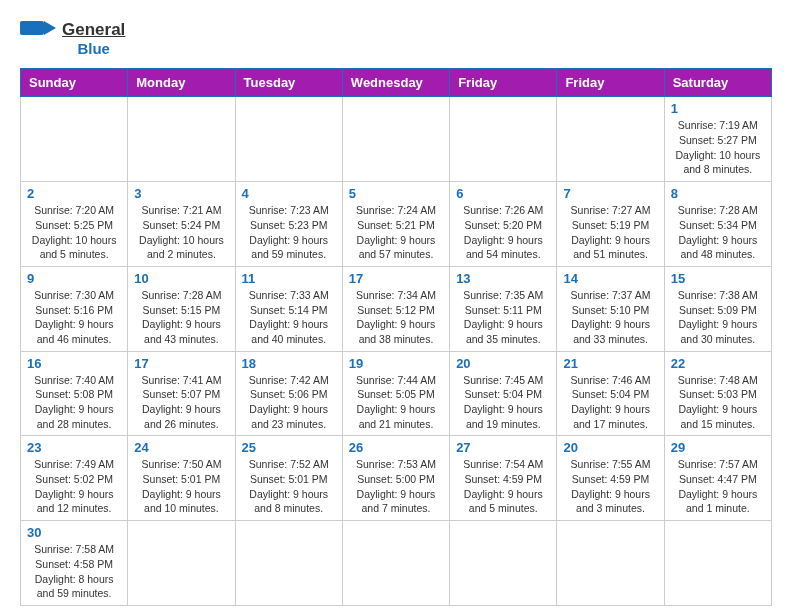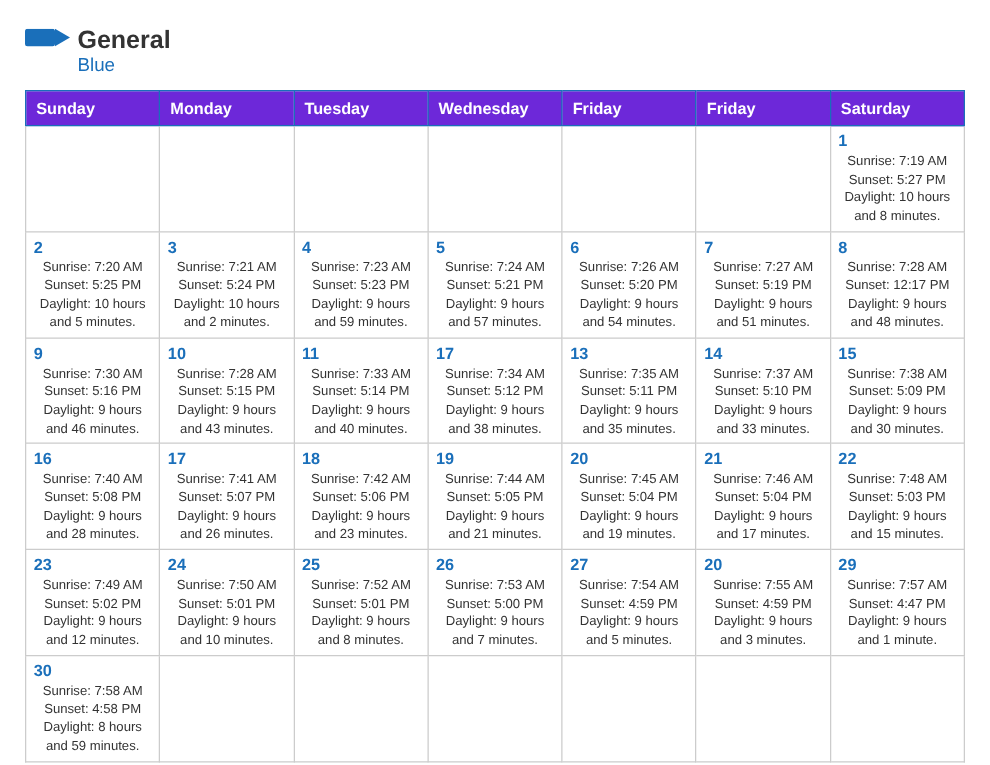--- a/index.html
+++ b/index.html
@@ -32,21 +32,21 @@
     .location {
       font-size: 16px;
       color: #555;
     }
     .calendar {
       width: 100%;
       border-collapse: collapse;
       border: 1px solid #ccc;
     }
     .calendar th {
-      background-color: #6d28d9;
+      background-color: #a21caf;
       color: #fff;
       text-align: left;
       padding: 6px 8px;
       font-size: 13px;
       border: 1px solid #1a6fba;
     }
     .calendar td {
       vertical-align: top;
       border: 1px solid #ccc;
       padding: 4px 6px;
@@ -79,22 +79,22 @@
 <body>
 
 <div class="header">
   <div class="logo">
   <div style="display:flex;align-items:center;gap:6px;">
     <svg width="36" height="36" viewBox="0 0 36 36">
       <rect x="0" y="0" width="24" height="14" fill="#1a6fba" rx="2"></rect>
       <polygon points="24,0 36,7 24,14" fill="#1a6fba"></polygon>
     </svg>
     <div>
-      <div style="font-size:20px;font-weight:bold;color:#333;line-height:1.2;">General</div>
-      <div style="font-size:15px;font-weight:normal;color:#1a6fba;line-height:1.2;">Blue</div>
+      <div style="font-size:17px;font-weight:bold;color:#333;line-height:1.2;text-decoration:underline;">General</div>
+      <div style="font-size:15px;font-weight:bold;color:#1a6fba;line-height:1.2;text-align:center;">Blue</div>
     </div>
   </div>
 </div>
   <div class="title-block">
     <div class="month-title"></div>
     <div class="location"></div>
   </div>
 </div>
 
 <table class="calendar">
@@ -157,21 +157,21 @@
         </td>
         <td>
           <span class="day-number">7</span>
           <div class="day-info">Sunrise: 7:27 AM
 Sunset: 5:19 PM
 Daylight: 9 hours and 51 minutes.</div>
         </td>
         <td>
           <span class="day-number">8</span>
           <div class="day-info">Sunrise: 7:28 AM
-Sunset: 12:17 PM
+Sunset: 5:34 PM
 Daylight: 9 hours and 48 minutes.</div>
         </td>
       </tr>
       <tr>
         <td>
           <span class="day-number">9</span>
           <div class="day-info">Sunrise: 7:30 AM
 Sunset: 5:16 PM
 Daylight: 9 hours and 46 minutes.</div>
         </td>

